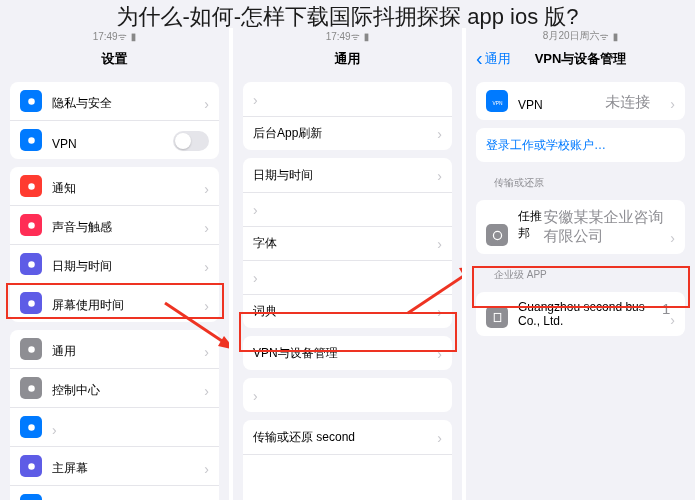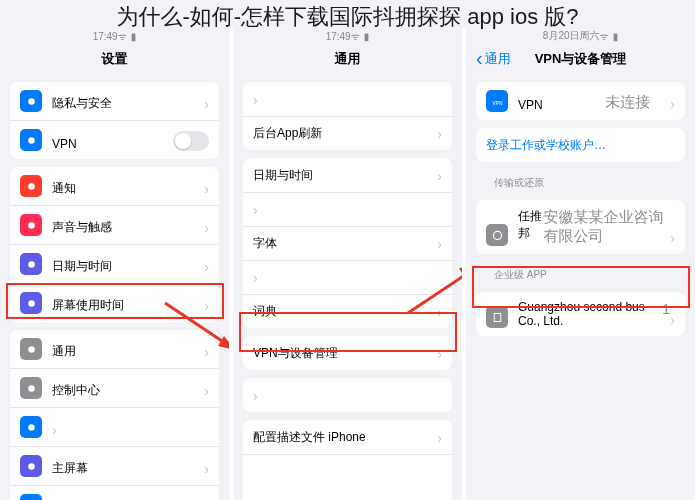--- a/index.html
+++ b/index.html
@@ -216,21 +216,21 @@
             <span class="chevron">›</span>
           </div>
         </div>
         <div class="group">
           <div class="row">
             <span class="chevron">›</span>
           </div>
         </div>
         <div class="group">
           <div class="row">
-            <span class="label">配置描述文件 iPhone</span>
+            <span class="label">传输或还原 second</span>
             <span class="chevron">›</span>
           </div>
           <div class="row">
             <span class="label" style="color: rgb(0, 122, 255); margin-top: 47px;">关机</span>
             <span class="chevron">›</span>
           </div>
         </div>
       </div>
     <div class="red-box" style="left:6px; top:284px; width:218px; height:40px;"></div>
     <div class="arrow" style="left:170px; top:230px; width:80px; height:60px;">

